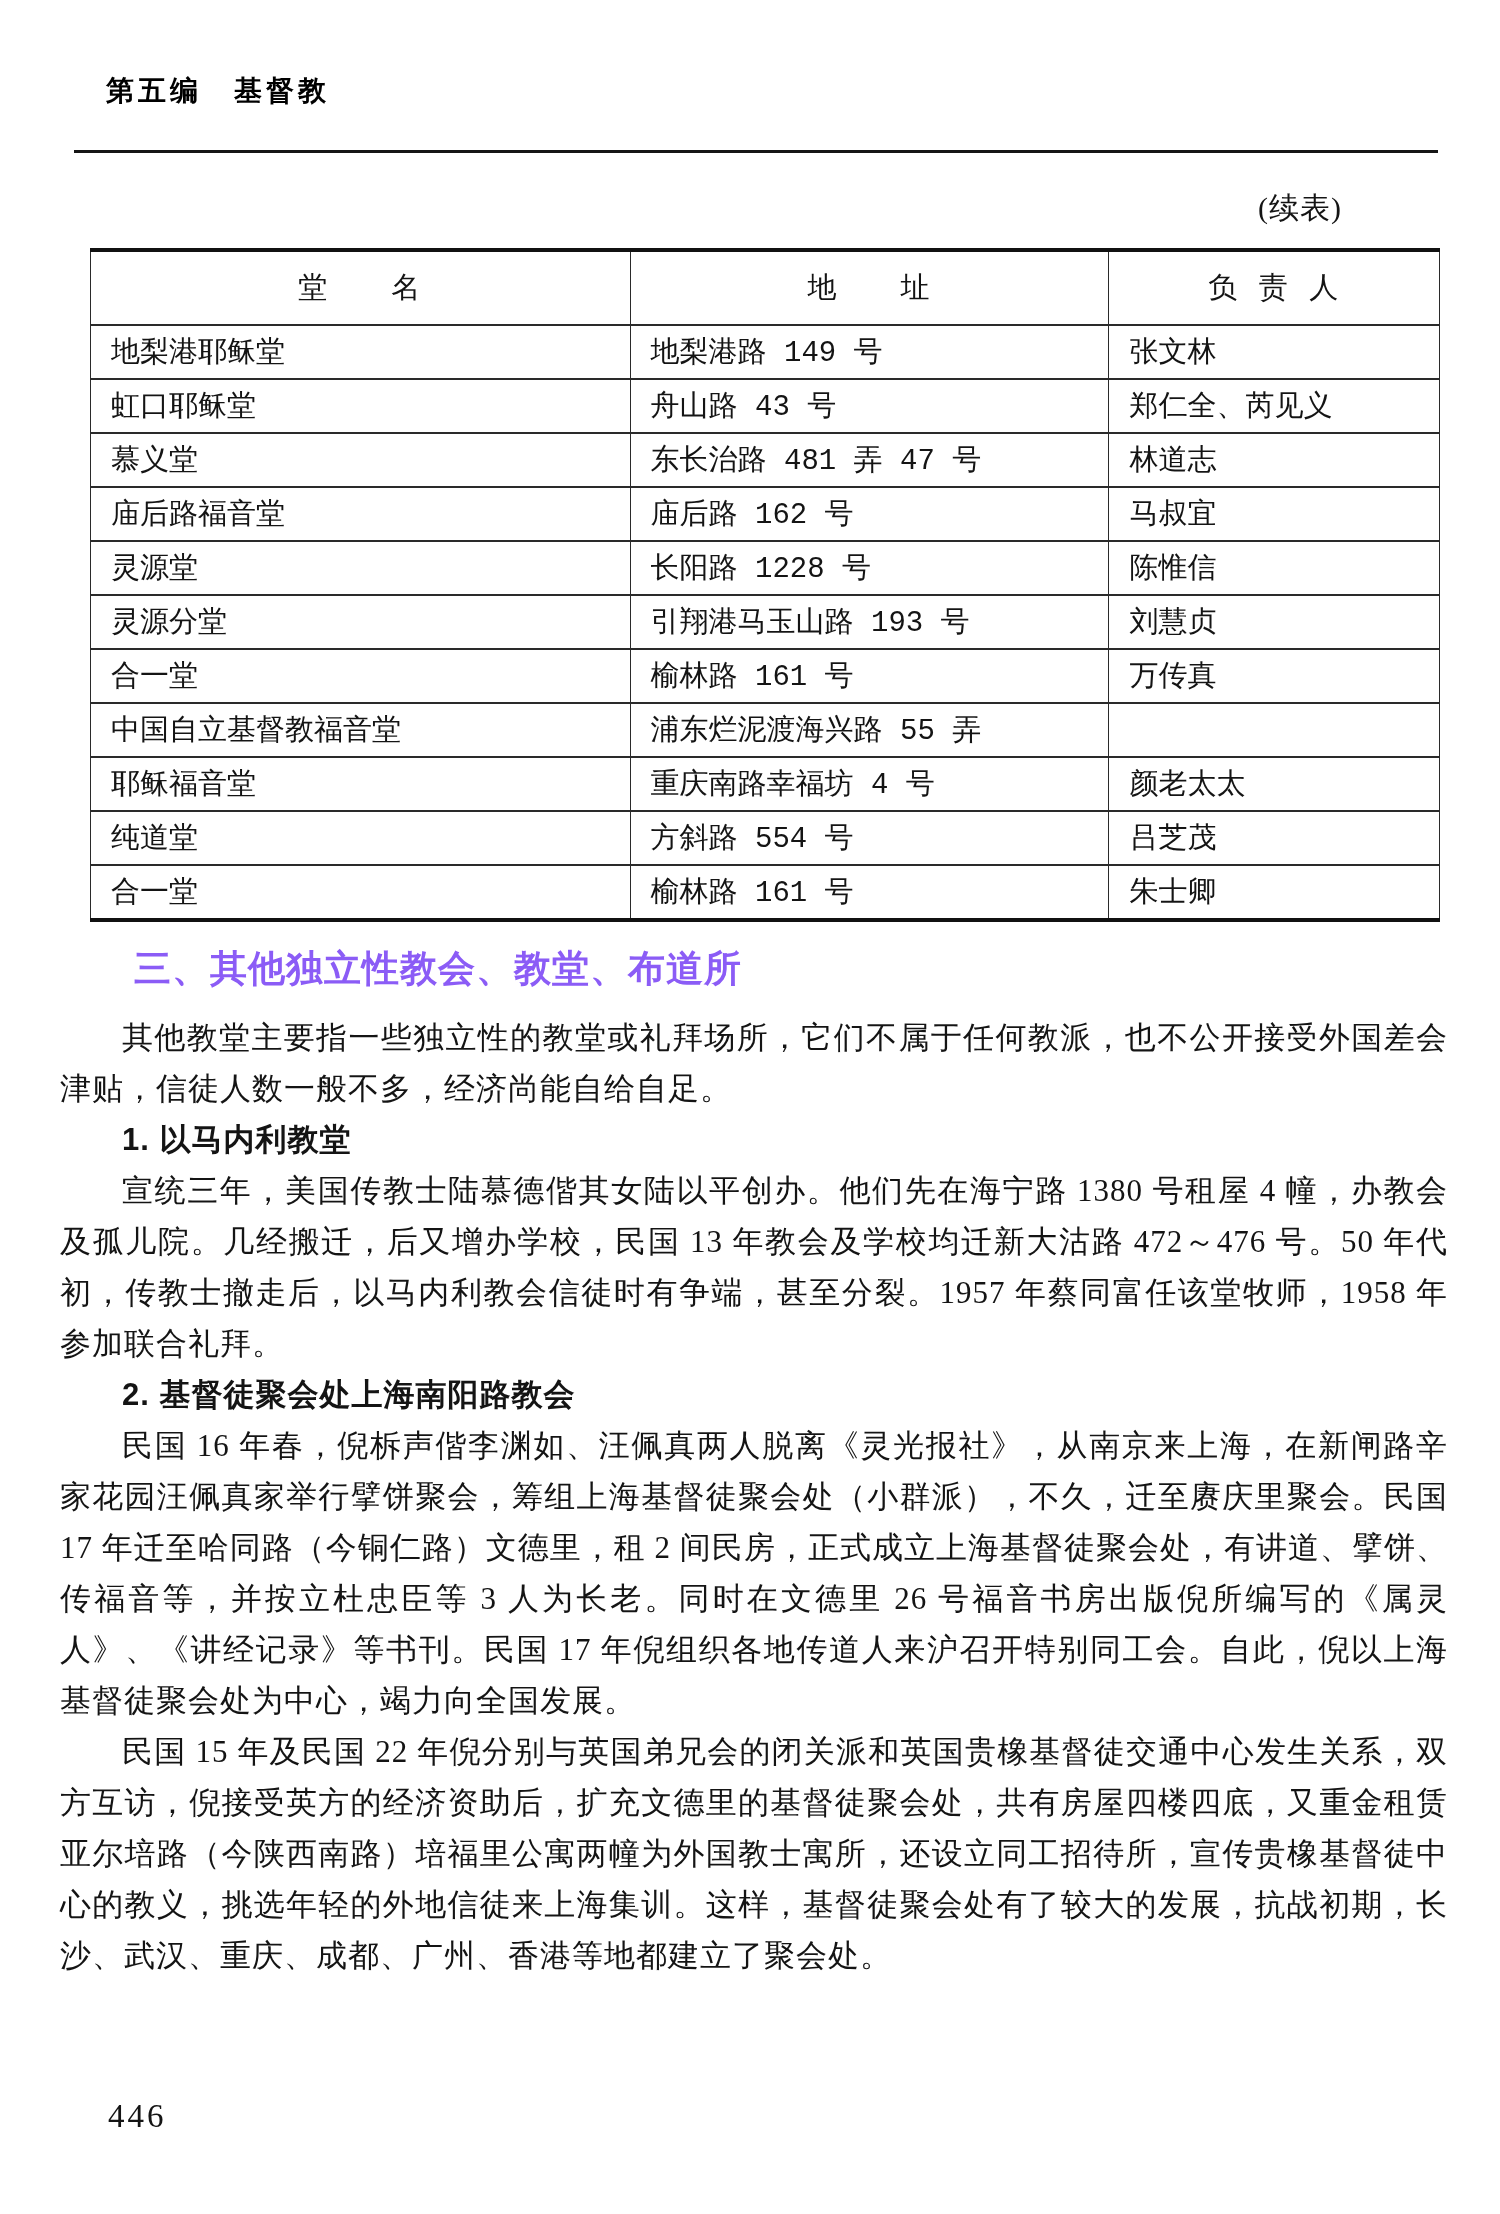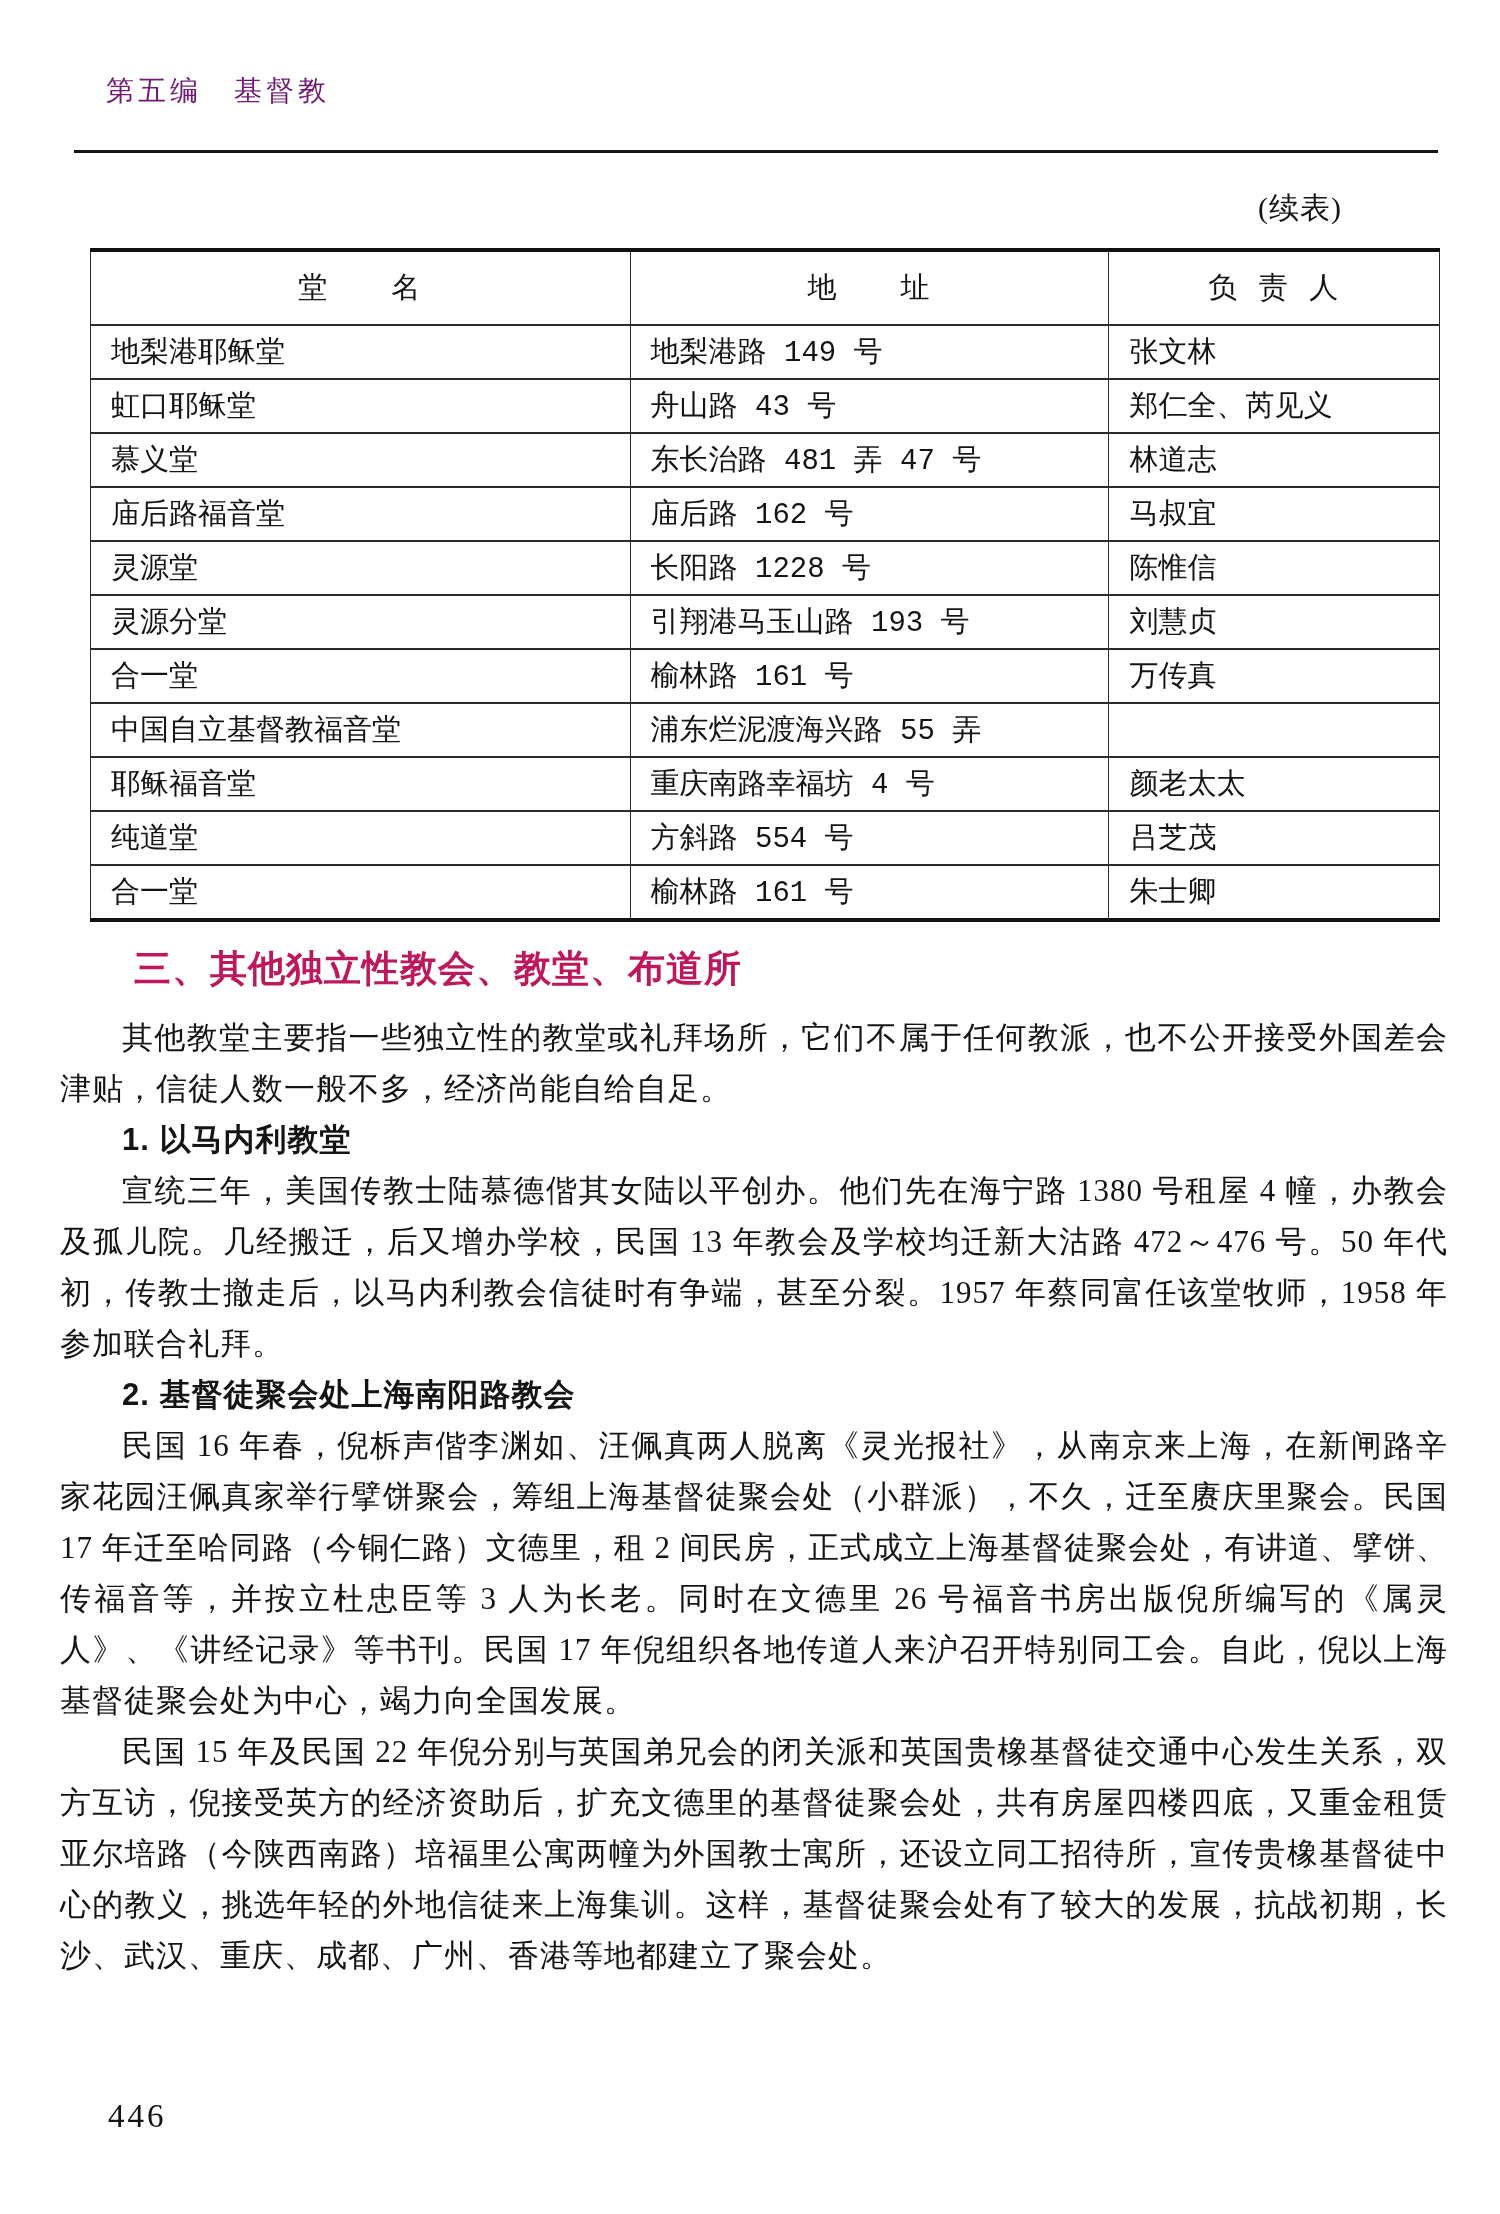--- a/index.html
+++ b/index.html
@@ -13,22 +13,22 @@
     position:relative;
     width:1500px; height:2214px;
     background:#ffffff;
     overflow:hidden;
   }
 
   
   .running-header {
     position:absolute; top:72px; left:106px;
     font-family:"Liberation Sans","DejaVu Sans",sans-serif;
-    font-weight:normal; font-size:28px; letter-spacing:4px;
-    color:#701a75;
+    font-weight:bold; font-size:28px; letter-spacing:4px;
+    color:#000000;
   }
   .head-rule {
     position:absolute; top:150px; left:74px;
     width:1364px; height:3px; background:#151515;
   }
 
   
   .continued-note {
     position:absolute; top:188px; left:1258px;
     font-size:30px; letter-spacing:1px;
@@ -57,21 +57,21 @@
     letter-spacing:2px;
     padding:0;
   }
   .church-table td { height:52px; }
 
   
   .section-title {
     position:absolute; top:944px; left:134px;
     font-family:Liberation Sans, sans-serif;
     font-weight:bold; font-size:37px; letter-spacing:1px;
-    color:#be185d;
+    color:#8b5cf6;
   }
 
   
   .body-text {
     position:absolute; top:1000px; left:60px;
     width:1388px;
     font-size:31px; line-height:51px;
     text-align:justify;
     letter-spacing:1px;
     margin-top:12px;

